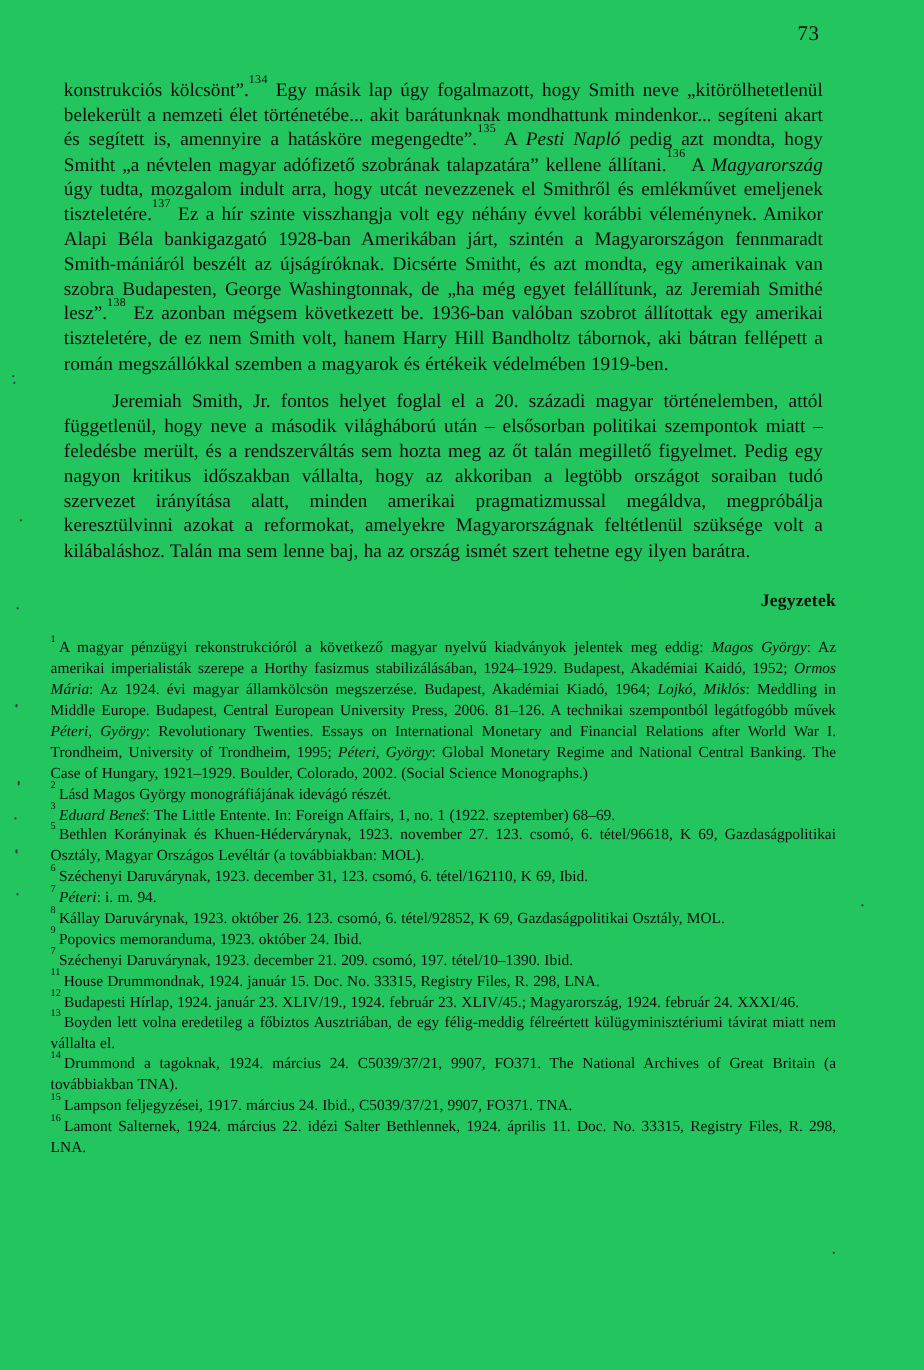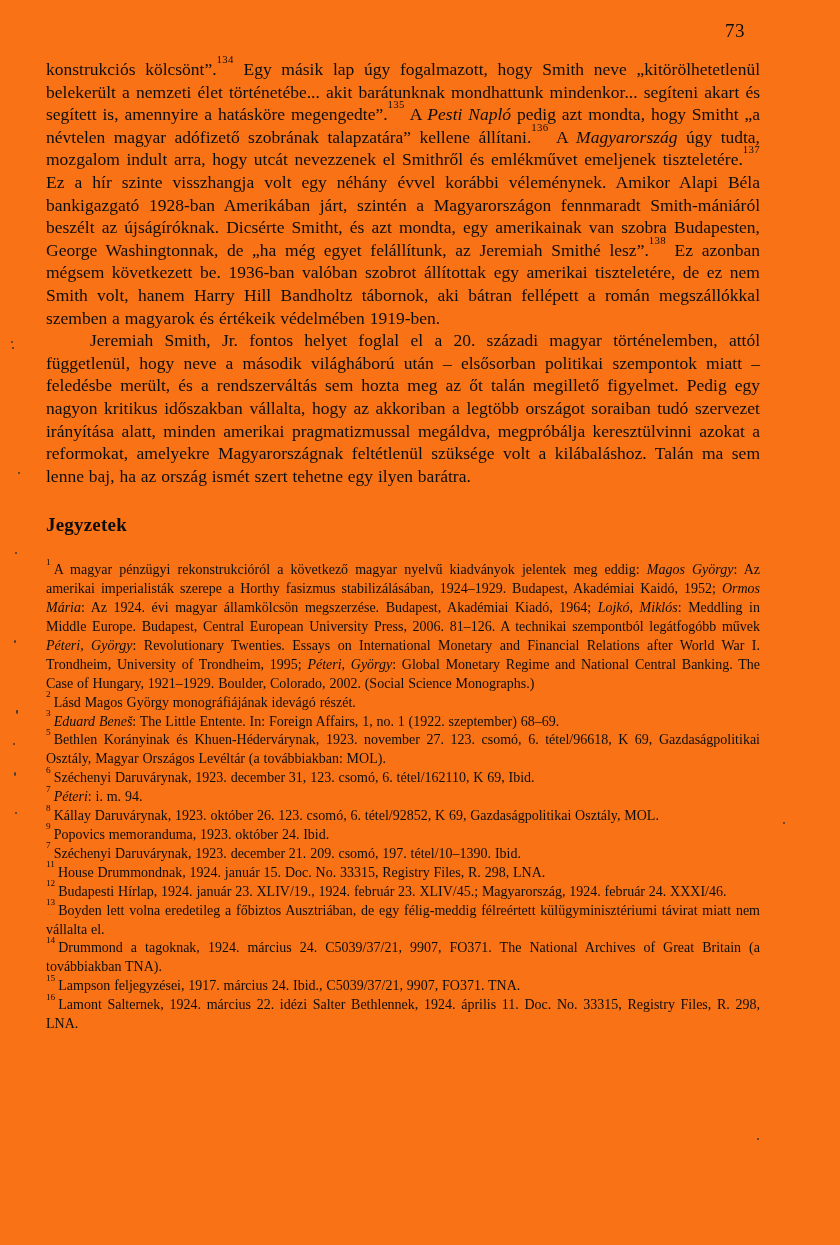--- a/index.html
+++ b/index.html
@@ -1,47 +1,47 @@
 <!DOCTYPE html>
 <html lang="hu"><head>
 <meta charset="utf-8">
 <style>
   html,body{margin:0;padding:0;background:#e8e8e8;}
   .page{
     position:relative;
     width:840px;height:1245px;
-    background:#f97316;
+    background:#22c55e;
     color:#0d0d0d;
     font-family:"Liberation Serif","DejaVu Serif",serif;
     overflow:hidden;
     box-sizing:border-box;
   }
   .page-number{
     position:absolute;
     top:20px;left:700px;width:45px;
     text-align:right;
     font-size:19px;
     letter-spacing:.5px;
   }
   .content{
     position:absolute;
     left:46px;top:58px;width:714px;
   }
   .body-text p{
-    margin:0;
+    margin:12px;
     font-size:17.5px;
     line-height:22.6px;
     text-align:justify;
     word-spacing:.5px;
   }
   .body-text p.indent{text-indent:44px;}
   .notes-heading{
     margin:27px 0 25px 0;
-    text-align:left;
-    font-size:19px;
+    text-align:right;
+    font-size:16px;
     font-weight:bold;
     letter-spacing:.2px;
   }
   .footnotes div.footnote{
     margin:0;
     font-size:14px;
     line-height:18.9px;
     text-align:justify;
     word-spacing:.3px;
   }

